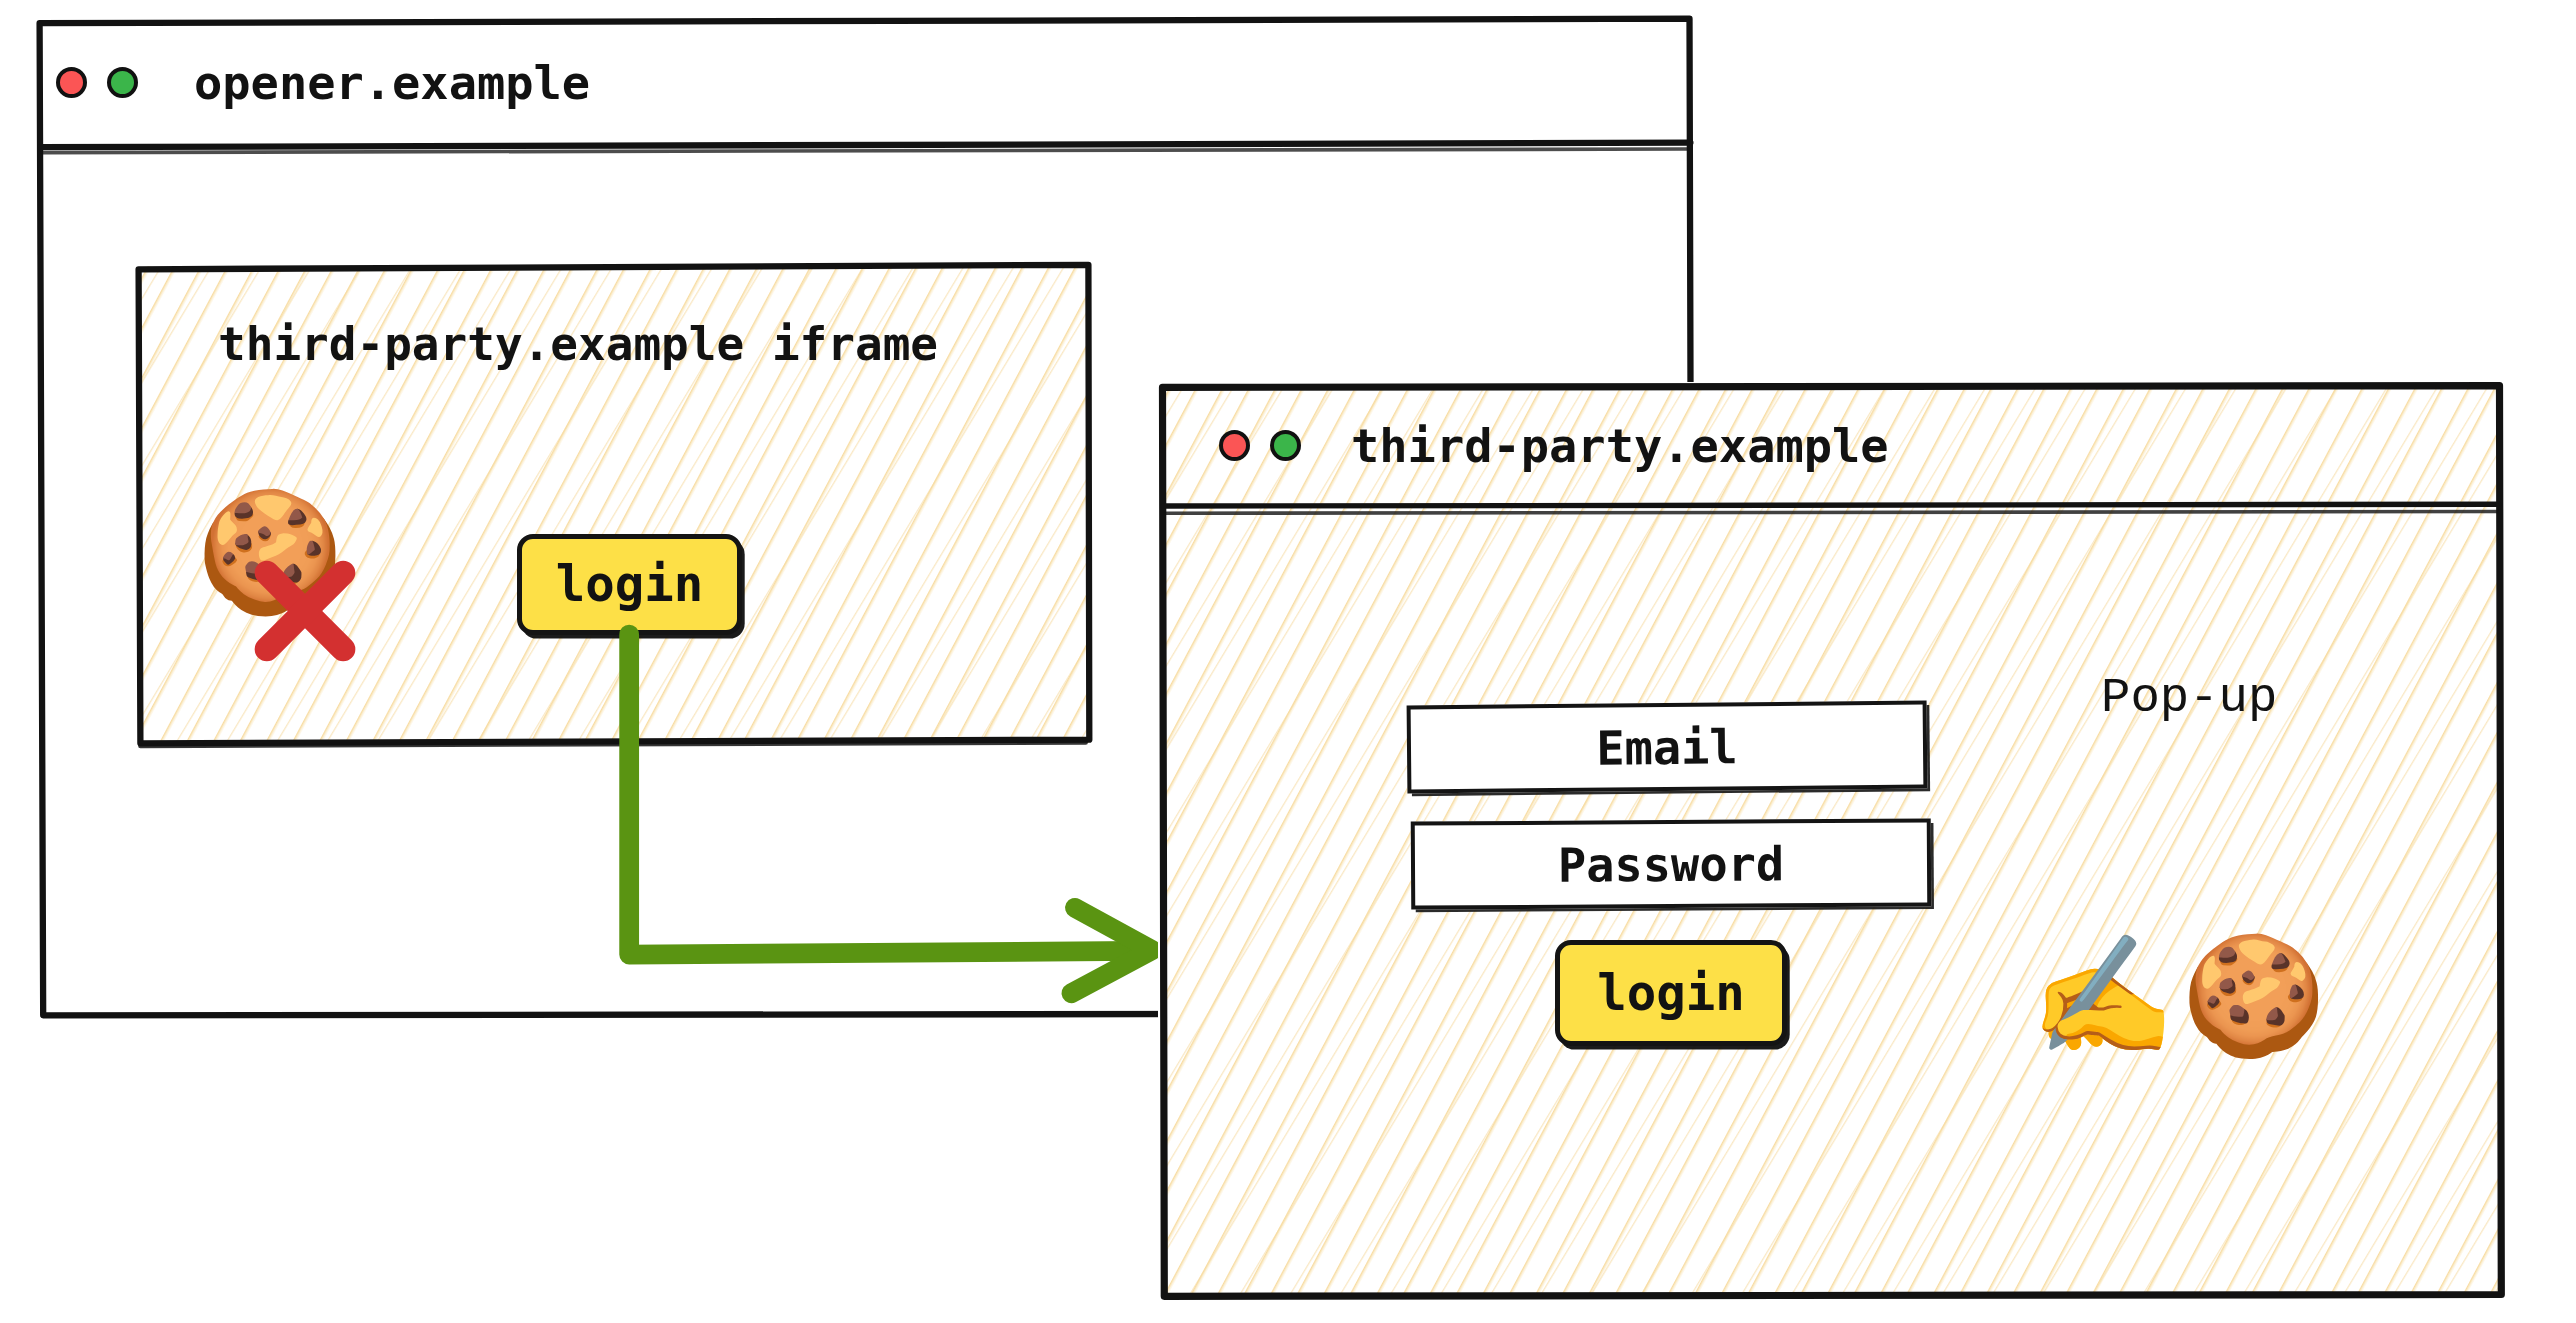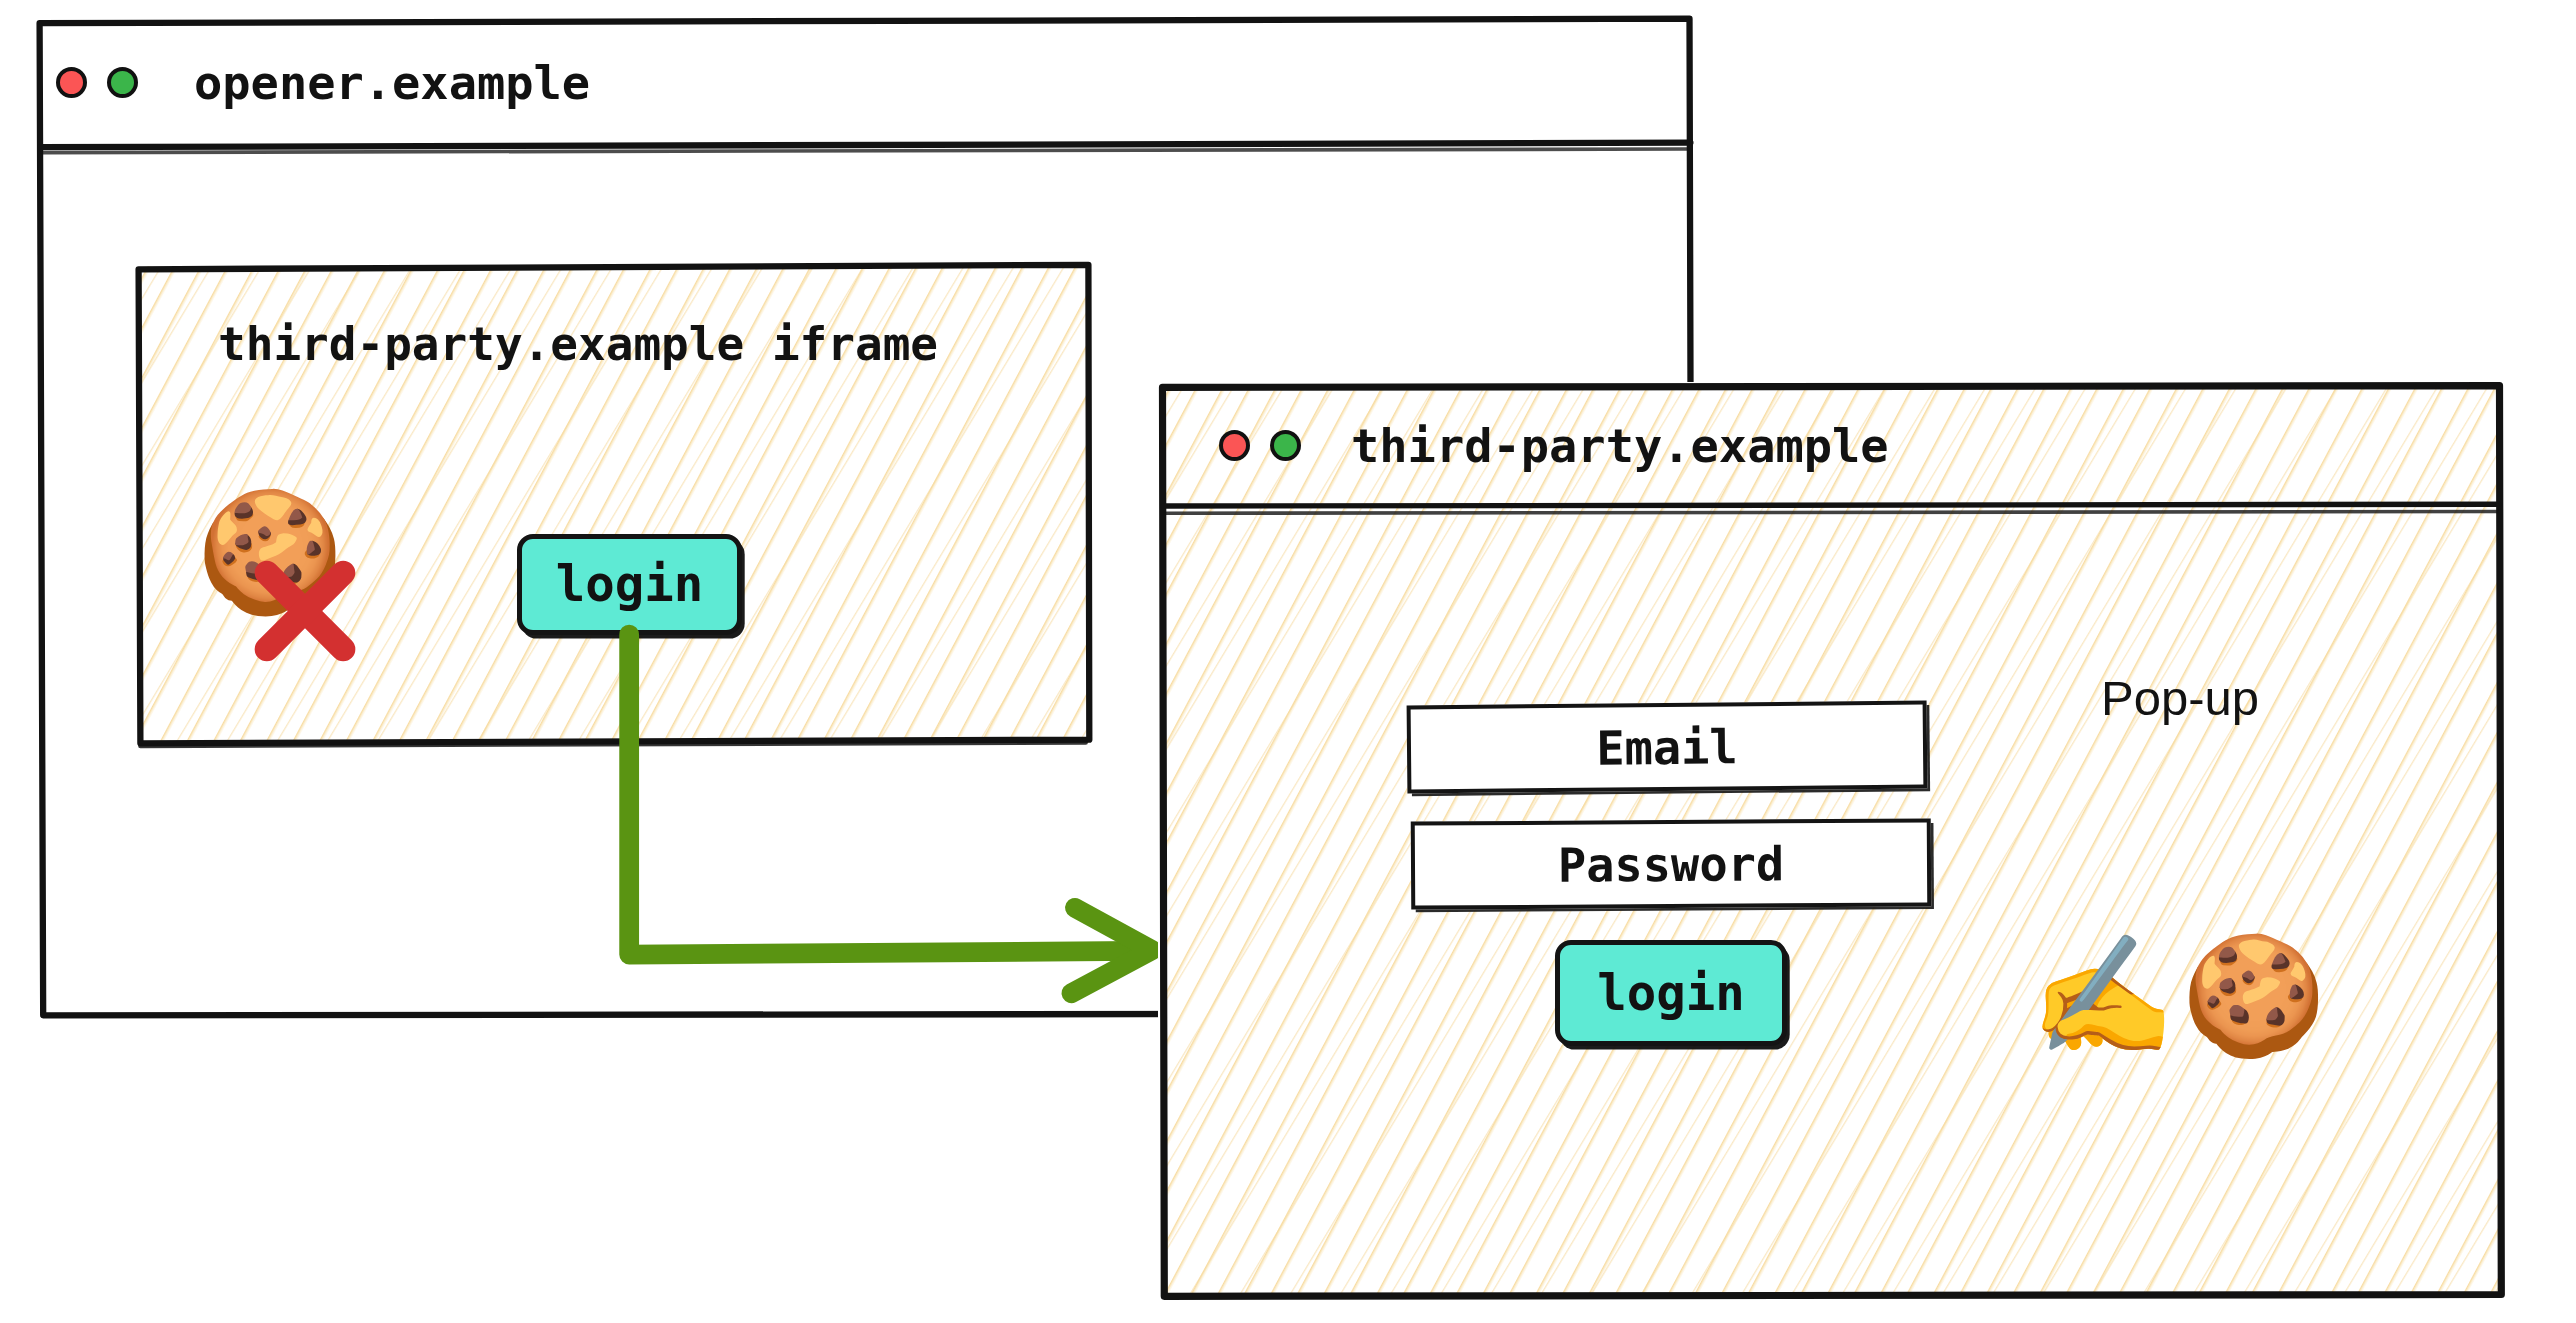--- a/index.html
+++ b/index.html
@@ -151,21 +151,21 @@
     left: 56px;
     top: 65px;
     width: 106px;
     height: 106px;
   }
 
   
   .login-btn {
     position: absolute;
     box-sizing: border-box;
-    background: #5eead4;
+    background: #fde047;
     border: 5.4px solid #141414;
     border-radius: 16px;
     display: flex;
     align-items: center;
     justify-content: center;
     font-family: "DejaVu Sans Mono", "Liberation Mono", monospace;
     font-size: 49px;
     font-weight: 700;
     color: #121212;
     box-shadow: 3.6px 4.5px 0 -0.9px rgba(15,15,15,0.95);
@@ -237,21 +237,21 @@
     top: 820px;
     width: 520px;
     height: 88px;
     transform: rotate(-0.35deg);
   }
 
   #popup-label {
     position: absolute;
     left: 2101px;
     top: 670px;
-    font-family: Liberation Sans, sans-serif;
+    font-family: Liberation Mono, monospace;
     font-size: 49px;
     font-weight: 400;
     color: #121212;
     white-space: nowrap;
   }
 
   #cookie-written {
     position: absolute;
     left: 2030px;
     top: 910px;

